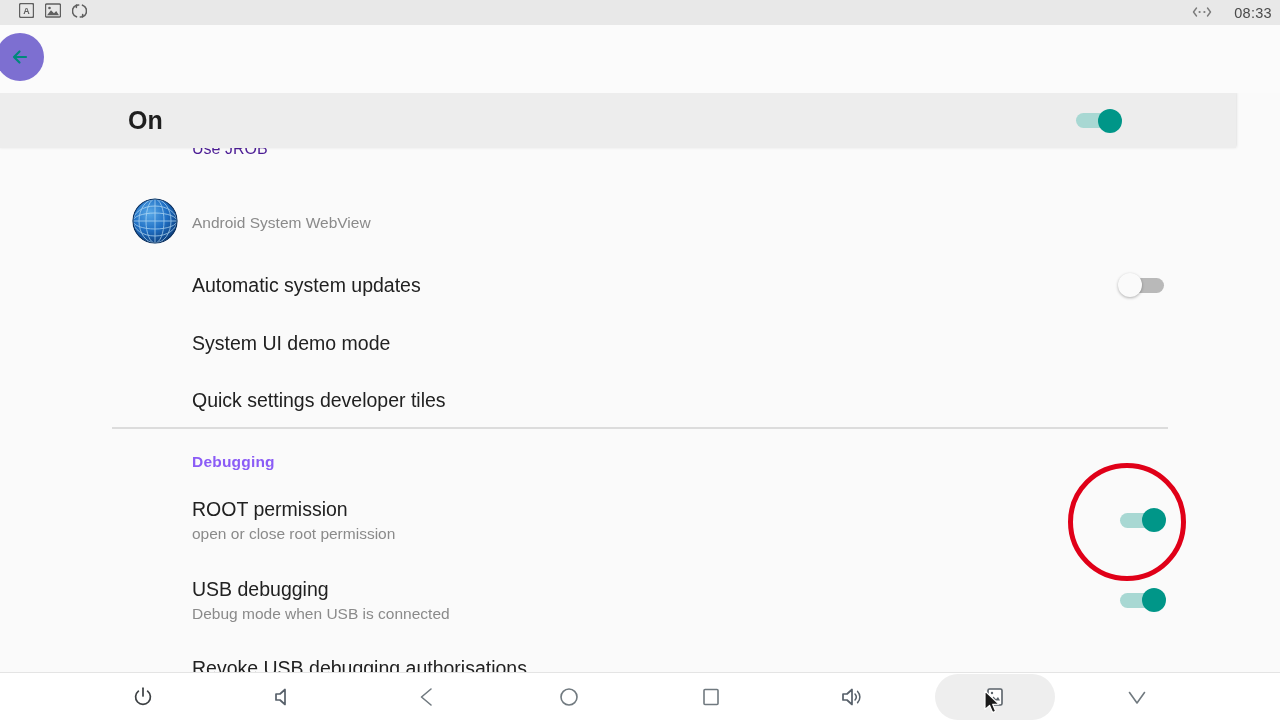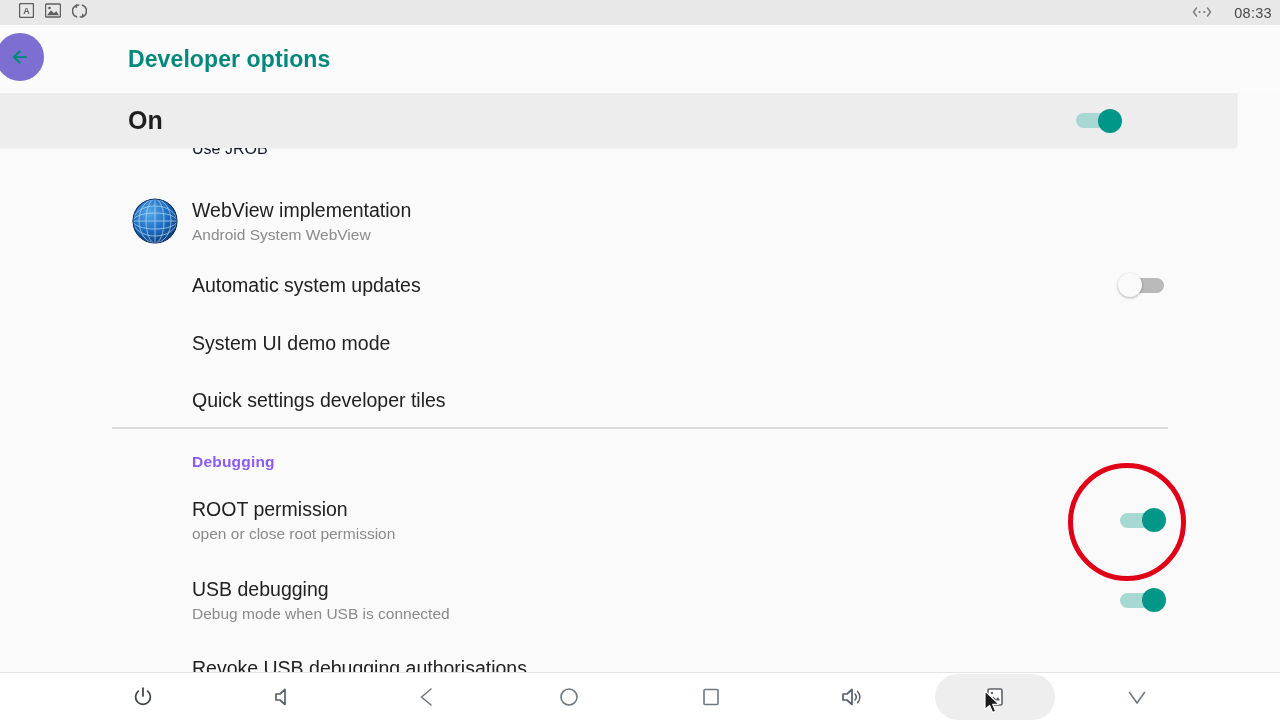--- a/index.html
+++ b/index.html
@@ -150,21 +150,21 @@
     right: 110px;
   }
 
   
   #row-clipped {
     top: -10px;
     height: 22px;
     overflow: hidden;
   }
   #row-clipped .row-title {
-    color: #0f172a;
+    color: #4c1d95;
     font-size: 16px;
   }
 
   
   #webview-icon {
     position: absolute;
     left: 132px;
     top: 50%;
     transform: translateY(-50%);
     width: 46px;
@@ -319,21 +319,20 @@
       <span id="status-clock">08:33</span>
     </div>
   </div>
 
   <div id="app-bar">
     <div id="back-button">
       <svg width="26" height="26" viewBox="0 0 26 26">
         <path d="M19 13 H7.5 M12.5 7.5 L7 13 L12.5 18.5" fill="none" stroke="#00897b" stroke-width="2.2" stroke-linecap="round" stroke-linejoin="round"></path>
       </svg>
     </div>
-    <div id="page-title">Developer options</div>
   </div>
 
   <div id="master-bar">
     <div id="master-label">On</div>
     <div id="master-toggle-wrap">
       <span class="switch on">
         <span class="track"></span>
         <span class="thumb"></span>
       </span>
     </div>
@@ -363,21 +362,20 @@
             <ellipse cx="23" cy="23" rx="22" ry="15"></ellipse>
             <ellipse cx="23" cy="23" rx="9" ry="22"></ellipse>
             <ellipse cx="23" cy="23" rx="16" ry="22"></ellipse>
             <line x1="1" y1="23" x2="45" y2="23"></line>
             <line x1="23" y1="1" x2="23" y2="45"></line>
           </g>
           <circle cx="23" cy="23" r="22" fill="none" stroke="#0a2f5e" stroke-width="1.2"></circle>
         </svg>
       </div>
       <div class="row-texts">
-        <div class="row-title">WebView implementation</div>
         <div class="row-sub">Android System WebView</div>
       </div>
     </div>
 
     <div class="row" style="top:116px;height:42px;">
       <div class="row-texts">
         <div class="row-title">Automatic system updates</div>
       </div>
       <div class="row-toggle">
         <span class="switch off">

